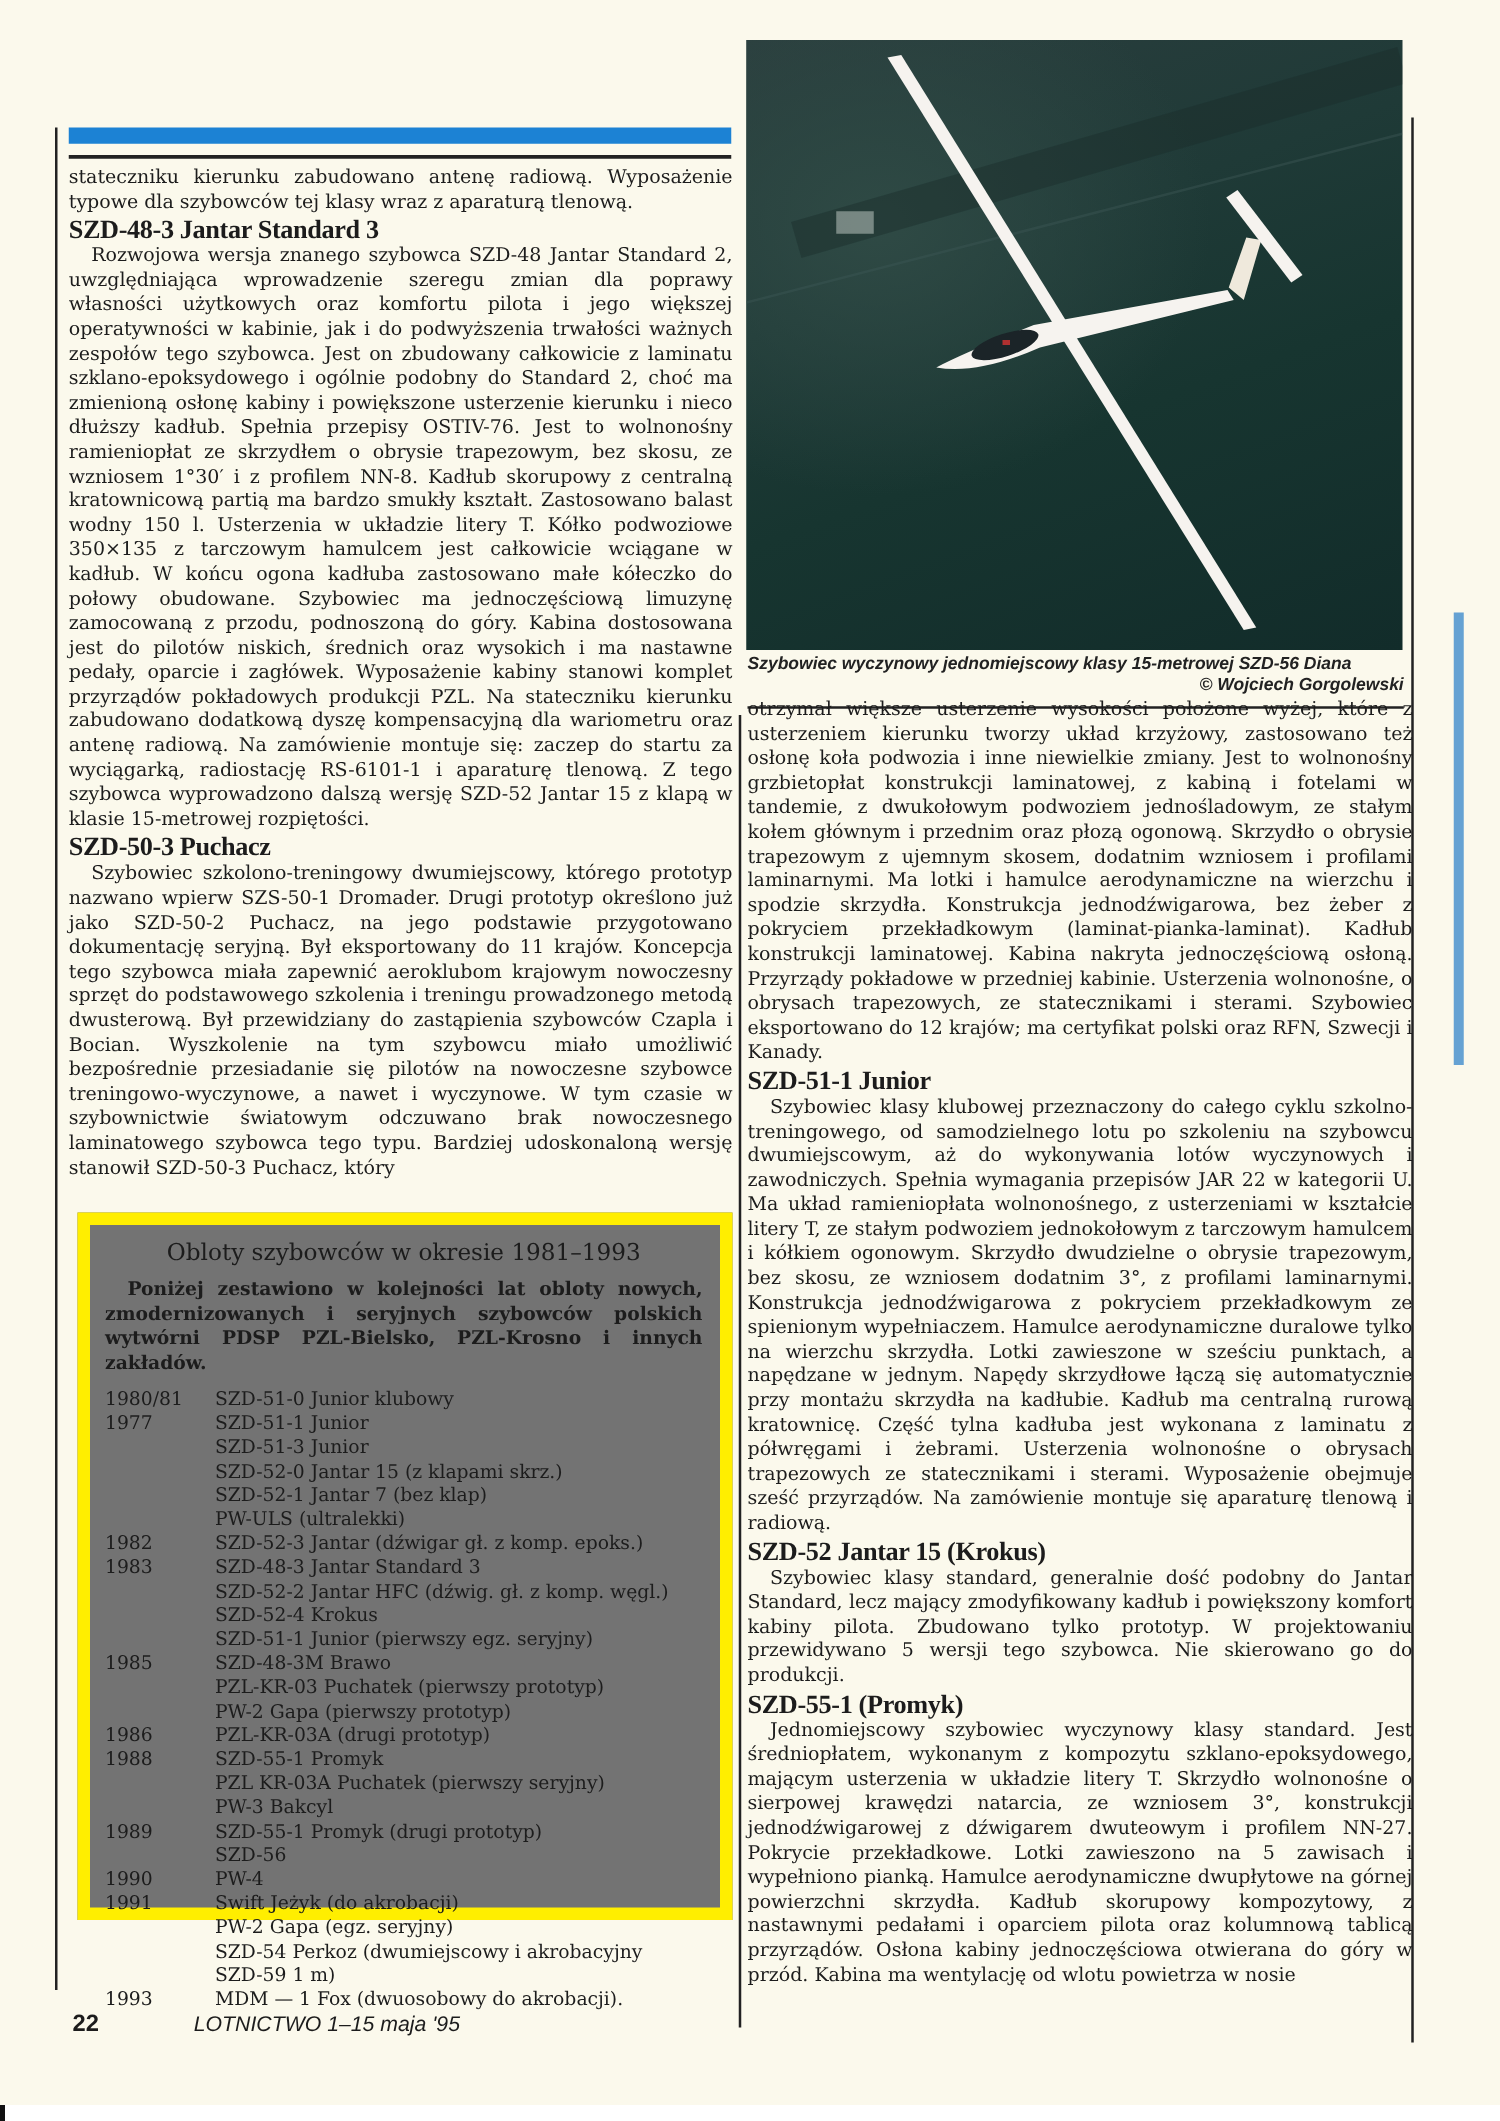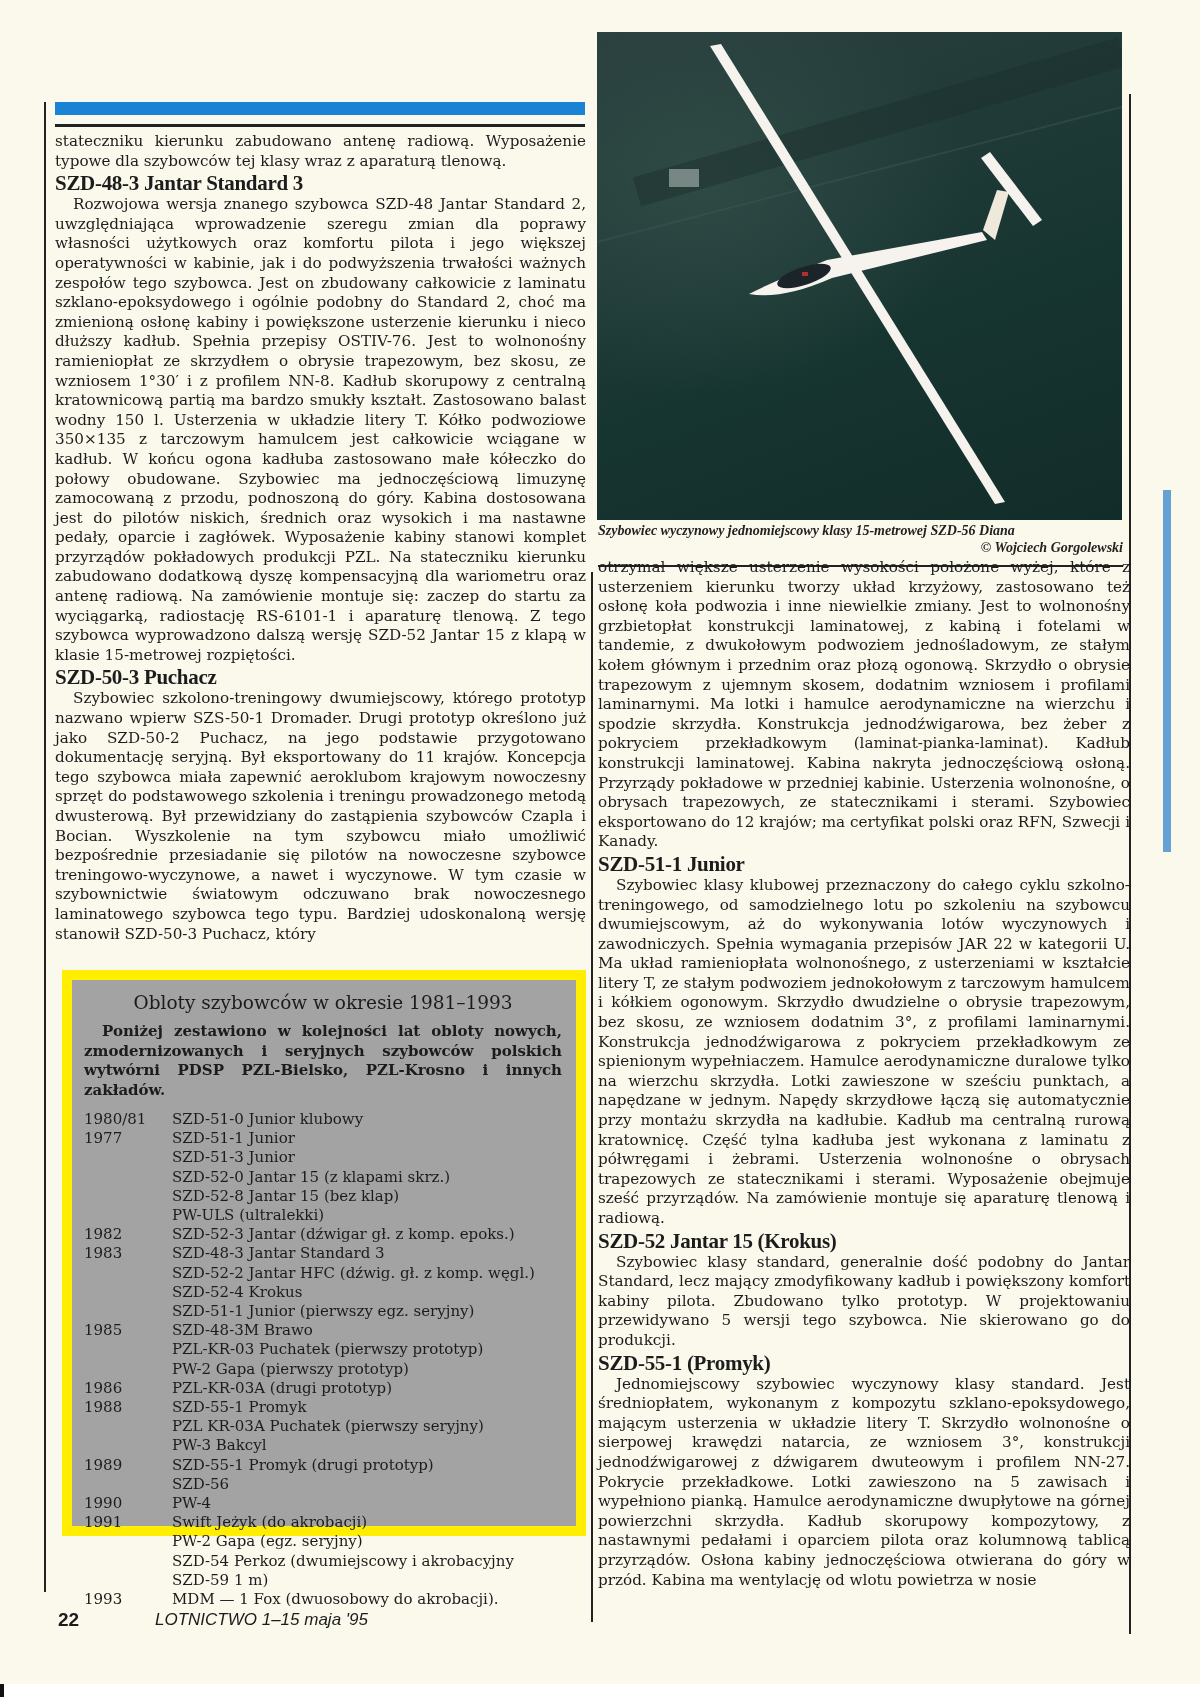--- a/index.html
+++ b/index.html
@@ -33,32 +33,32 @@
     .photo {
       left:597px; top:0; width:525px; height:488px;
       background:
         radial-gradient(ellipse at 20% 30%, #2f4a45 0%, transparent 45%),
         linear-gradient(160deg, #2b3e3e 0%, #1f3a37 35%, #173530 60%, #122c2a 100%);
       overflow:hidden;
     }
     .photo svg { position:absolute; left:0; top:0; }
     .caption {
       left:598px; top:490px; width:525px;
-      font-family:Liberation Serif, serif; font-style:italic; font-weight:bold;
+      font-family:Liberation Sans, sans-serif; font-style:italic; font-weight:bold;
       font-size:14px; line-height:17px; color:#222;
     }
     .caption .l2 { text-align:right; }
     .caption-rule { left:598px; top:533px; width:525px; height:2px; background:#222; }
     .right-border { left:1129px; top:62px; width:2px; height:1540px; background:#222; }
     .edge-blue { left:1163px; top:458px; width:8px; height:362px; background:#4a93cf; opacity:0.85; }
 
     
     .ybox {
       left:62px; top:938px; width:524px; height:566px;
-      border:10px solid #ffee00; box-sizing:border-box; background:#a3a3a3;
+      border:10px solid #ffee00; box-sizing:border-box; background:#737373;
       padding:12px 14px 0 12px;
     }
     .ybox h3 {
       margin:0 0 8px 0; text-align:center; font-weight:normal;
       font-size:18.5px; line-height:22px;
     }
     .ybox p {
       margin:0 0 10px 0; font-size:15px; line-height:19.5px; text-align:justify; text-indent:18px;font-weight:bold;
     }
     .yrow { display:flex; font-size:15px; line-height:19.2px; }
@@ -107,21 +107,21 @@
       <div class="yrow">
         <span class="year"></span>
         <span class="entry">SZD-51-3 Junior</span>
       </div>
       <div class="yrow">
         <span class="year"></span>
         <span class="entry">SZD-52-0 Jantar 15 (z klapami skrz.)</span>
       </div>
       <div class="yrow">
         <span class="year"></span>
-        <span class="entry">SZD-52-8 Jantar 15 (bez klap)</span>
+        <span class="entry">SZD-52-1 Jantar 7 (bez klap)</span>
       </div>
       <div class="yrow">
         <span class="year"></span>
         <span class="entry">PW-ULS (ultralekki)</span>
       </div>
       <div class="yrow">
         <span class="year">1982</span>
         <span class="entry">SZD-52-3 Jantar (dźwigar gł. z komp. epoks.)</span>
       </div>
       <div class="yrow">

